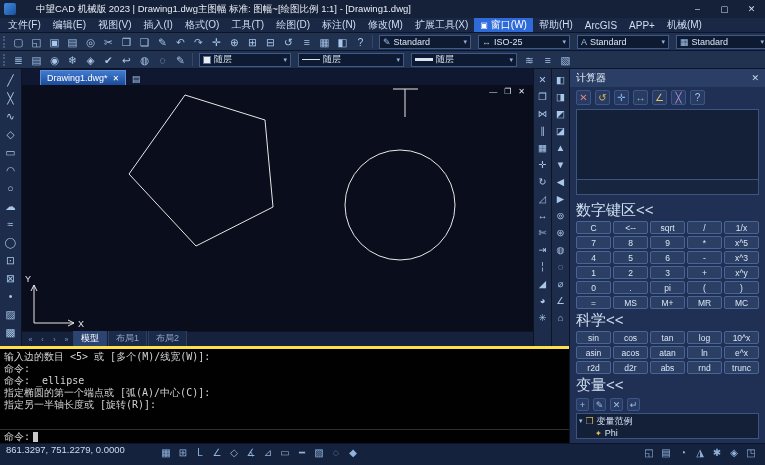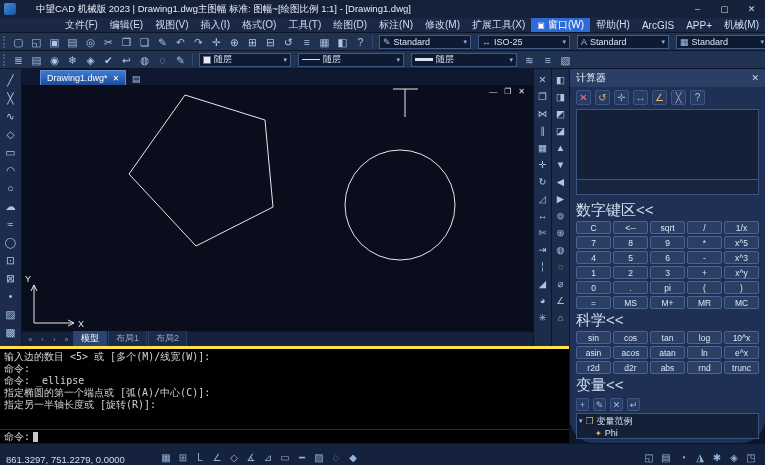--- a/index.html
+++ b/index.html
@@ -8,21 +8,21 @@
   .app { width:765px; height:465px; display:flex; flex-direction:column; color:#d6e2f2; }
 
   
   .titlebar { height:18px; background:#152138; display:flex; align-items:center; padding:0 0 0 4px; gap:20px; flex:none; }
   .logo { width:12px; height:12px; border-radius:2px; background:linear-gradient(135deg,#3f8de0,#1b4f9c); flex:none; }
   .title-text { font-size:9.5px; color:#e8eef8; white-space:nowrap; overflow:hidden; flex:1; }
   .win-controls { display:flex; height:100%; flex:none; }
   .win-btn { width:27px; height:100%; display:flex; align-items:center; justify-content:center; font-size:9px; color:#cfd8e8; }
 
   
-  .menubar { height:15px; background:#1a2845; display:flex; align-items:stretch; padding-left:2px; font-size:10px; flex:none; border-bottom:1px solid #0c1527;justify-content:flex-end; }
+  .menubar { height:15px; background:#1a2845; display:flex; align-items:stretch; padding-left:2px; font-size:10px; flex:none; border-bottom:1px solid #0c1527; }
   .menu-item { display:flex; align-items:center; padding:0 6px; gap:3px; color:#d2def0; white-space:nowrap; }
   .menu-item.active { background:#2f6bd8; color:#fff; }
   .menu-ic { font-size:8px; }
   .menu-ic:empty { display:none; }
 
   
   .toolbar { height:18px; background:#213150; display:flex; align-items:center; padding:0 2px; gap:1px; flex:none; border-bottom:1px solid #0c1527; }
   .grip { width:3px; height:12px; border-left:2px dotted #46597d; margin:0 3px 0 1px; flex:none; }
   .tb-sep { width:1px; height:13px; background:#0c1527; border-right:1px solid #32466e; margin:0 2px; flex:none; }
   .tb-group { display:flex; align-items:center; gap:1px; }
@@ -62,27 +62,27 @@
   .layout-tab.active { background:#2b4472; color:#fff; }
 
   
   .command-area { height:97px; background:#010101; border-top:3px solid #fde047; font-family:"DejaVu Sans Mono", monospace; font-size:10px; color:#d2d2d2; display:flex; flex-direction:column; flex:none; }
   .cmd-history { flex:1; padding:1px 4px 0; overflow:hidden; }
   .cmd-line { height:12px; white-space:pre; }
   .cmd-prompt-row { height:14px; border-top:1px solid #2e2e2e; display:flex; align-items:center; padding:0 4px; gap:3px; }
   .caret { width:5px; height:10px; background:#c8c8c8; display:inline-block; }
 
   
-  .statusbar { height:22px; background:#15223d; border-top:1px solid #0c1527; display:flex; align-items:flex-end; padding:0 6px; gap:2px; font-size:9.5px; flex:none; }
+  .statusbar { height:22px; background:#15223d; border-top:1px solid #0c1527; display:flex; align-items:flex-start; padding:0 6px; gap:2px; font-size:9.5px; flex:none; }
   .coords { min-width:150px; color:#cfdcee; }
   .st-ic { width:16px; height:16px; display:flex; align-items:center; justify-content:center; font-size:10px; color:#8fb3dd; border-radius:2px; flex:none; }
   .st-spacer { flex:1; }
 
   
-  .calc-panel { width:196px; background:#1f3054; border-left:1px solid #0c1527; display:flex; flex-direction:column; flex:none;border-radius:24px; }
+  .calc-panel { width:196px; background:#1f3054; border-left:1px solid #0c1527; display:flex; flex-direction:column; flex:none; }
   .calc-header { height:18px; background:#2a3e66; display:flex; align-items:center; padding:0 6px; flex:none; }
   .calc-title { font-size:10px; color:#eaf1fa; flex:1; }
   .calc-close { font-size:9px; color:#cfd8e8; }
   .calc-toolbar { height:20px; display:flex; align-items:center; gap:4px; padding:0 6px; flex:none; }
   .calc-tbi { width:15px; height:15px; display:flex; align-items:center; justify-content:center; font-size:10px; border-radius:2px; background:#283b63; border:1px solid #3c5586; }
   .calc-display { height:86px; margin:2px 6px 4px; background:#141f38; border:1px solid #3b5583; display:flex; flex-direction:column; justify-content:flex-end; flex:none; }
   .calc-input { height:15px; border-top:1px solid #3b5583; background:#18253f; }
   .calc-section { padding:2px 6px 1px; font-size:15px; color:#cfe0f2; flex:none; }
   .calc-grid { display:grid; grid-template-columns:repeat(5,1fr); gap:2px; padding:0 6px; flex:none; }
   .calc-btn { height:13px; background:#2b3e64; border:1px solid #4a6494; border-radius:2px; display:flex; align-items:center; justify-content:center; font-size:8.5px; color:#dbe7f6; white-space:nowrap; overflow:hidden; }

